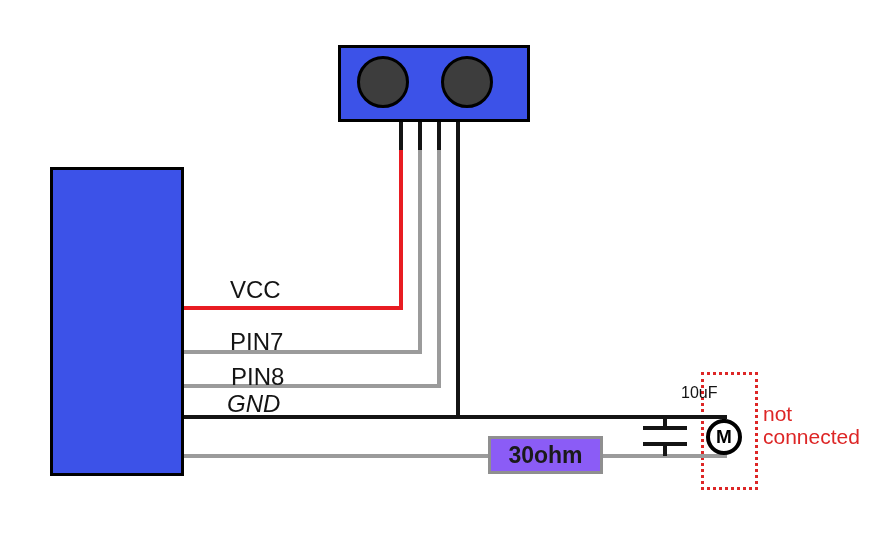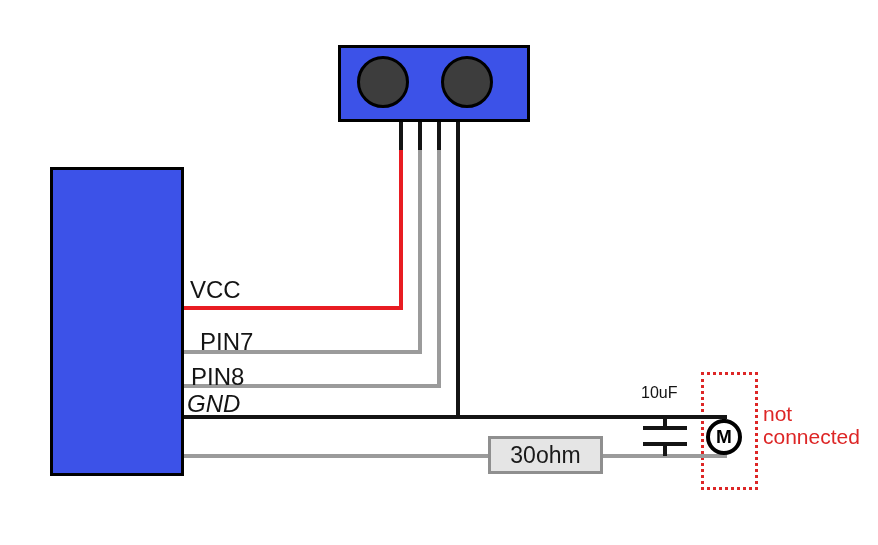--- a/index.html
+++ b/index.html
@@ -68,25 +68,26 @@
 
   
   .cap-stem-top    { left: 663px; top: 418px; width: 4px;  height: 9px; }
   .cap-plate-top   { left: 643px; top: 426px; width: 44px; height: 4px; }
   .cap-plate-bot   { left: 643px; top: 442px; width: 44px; height: 4px; }
   .cap-stem-bottom { left: 663px; top: 445px; width: 4px;  height: 11px; }
 
   
   .resistor {
     left: 488px; top: 436px; width: 115px; height: 38px;
-    background: #e5e5e5;
+    background: #8b5cf6;
     border: 3px solid var(--resistor-border-gray, #8f8f8f);
     display: flex; align-items: center; justify-content: center;
     font-size: 23px; color: #1a1a1a;
     z-index: 3;
+    font-weight: bold;
   }
 
   
   .motor {
     left: 706px; top: 419px; width: 36px; height: 36px;
     background: #fff;
     border: 4px solid var(--outline-black, #000);
     border-radius: 50%;
     display: flex; align-items: center; justify-content: center;
     font-size: 19px; font-weight: 600; color: #000;
@@ -99,23 +100,24 @@
     z-index: 1;
   }
 
   
   .lbl {
     color: #141414;
     font-size: 24px;
     line-height: 25px;
     white-space: nowrap;
     z-index: 5;
+    margin-left: 40px;
   }
   .vcc-lbl  { left: 190px; top: 277px; }
-  .pin7-lbl { left: 200px; top: 329px; }
+  .pin7-lbl { left: 190px; top: 329px; }
   .pin8-lbl { left: 191px; top: 364px; }
   .gnd-lbl  { left: 187px; top: 391px; font-style: italic; }
   .cap-lbl  { left: 641px; top: 380px; font-size: 16px; }
   .nc-lbl {
     left: 763px; top: 402px; width: 104px;
     color: var(--alert-red, #dd2626);
     font-size: 21px; line-height: 23px;
     white-space: normal;
     z-index: 5;
   }

